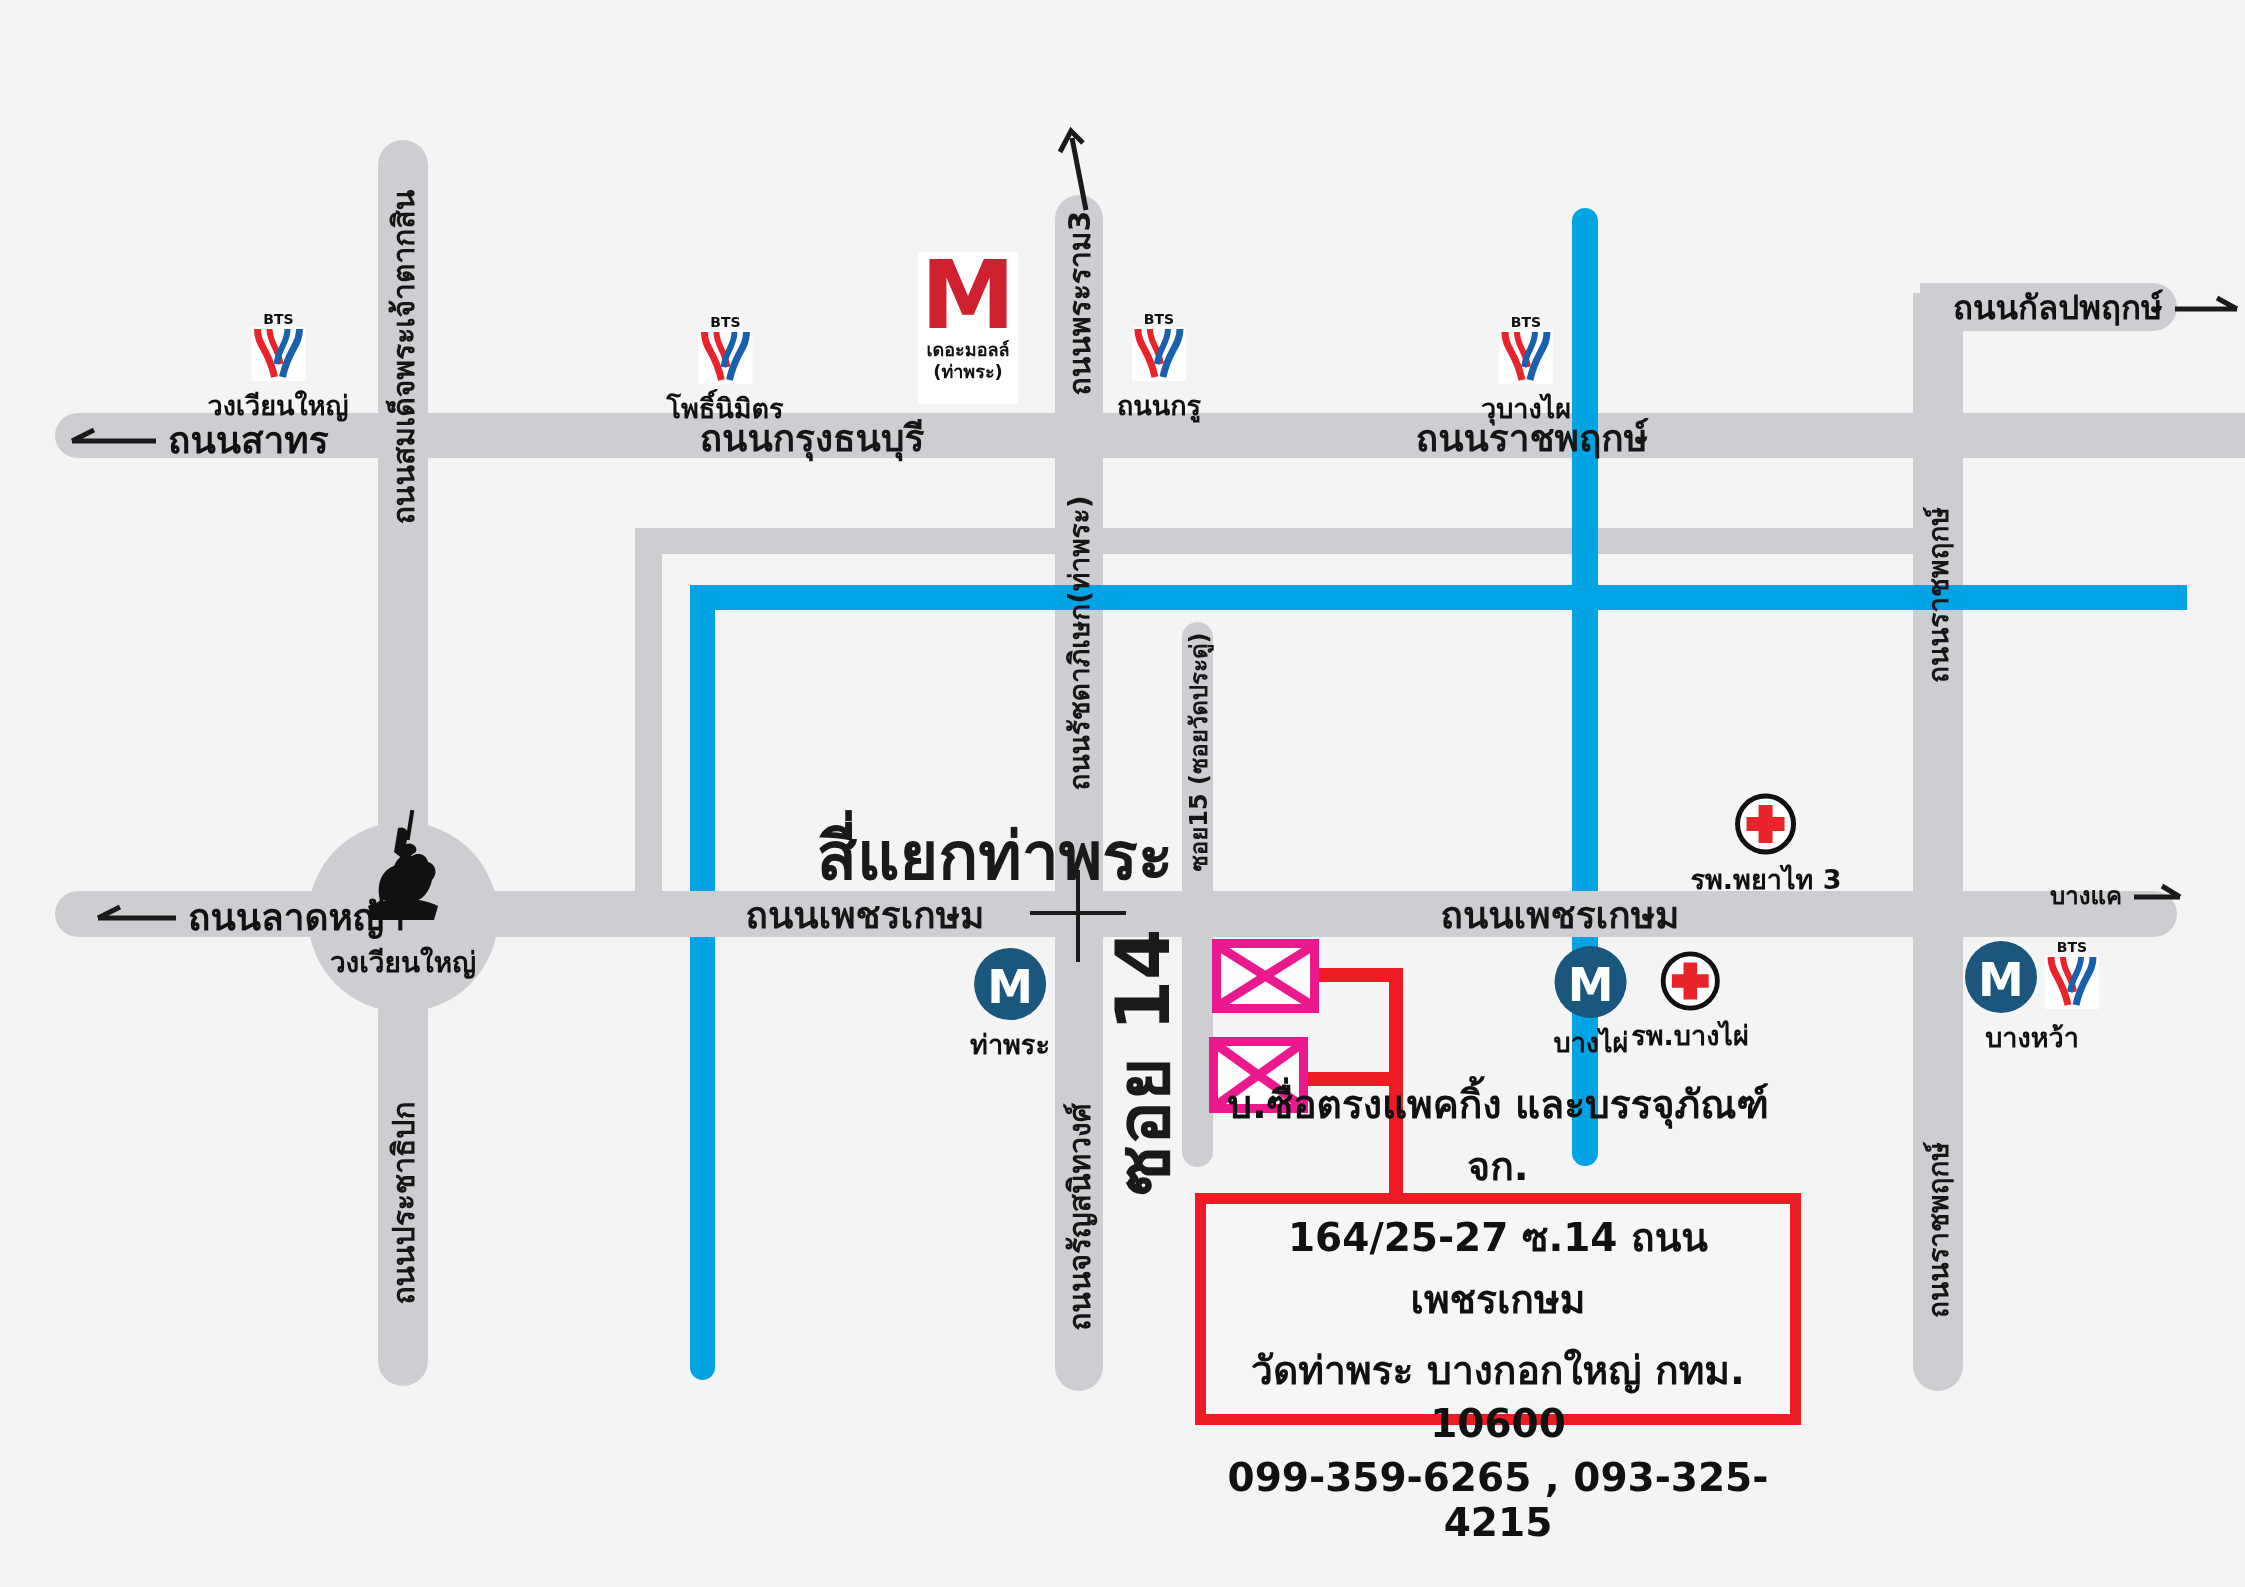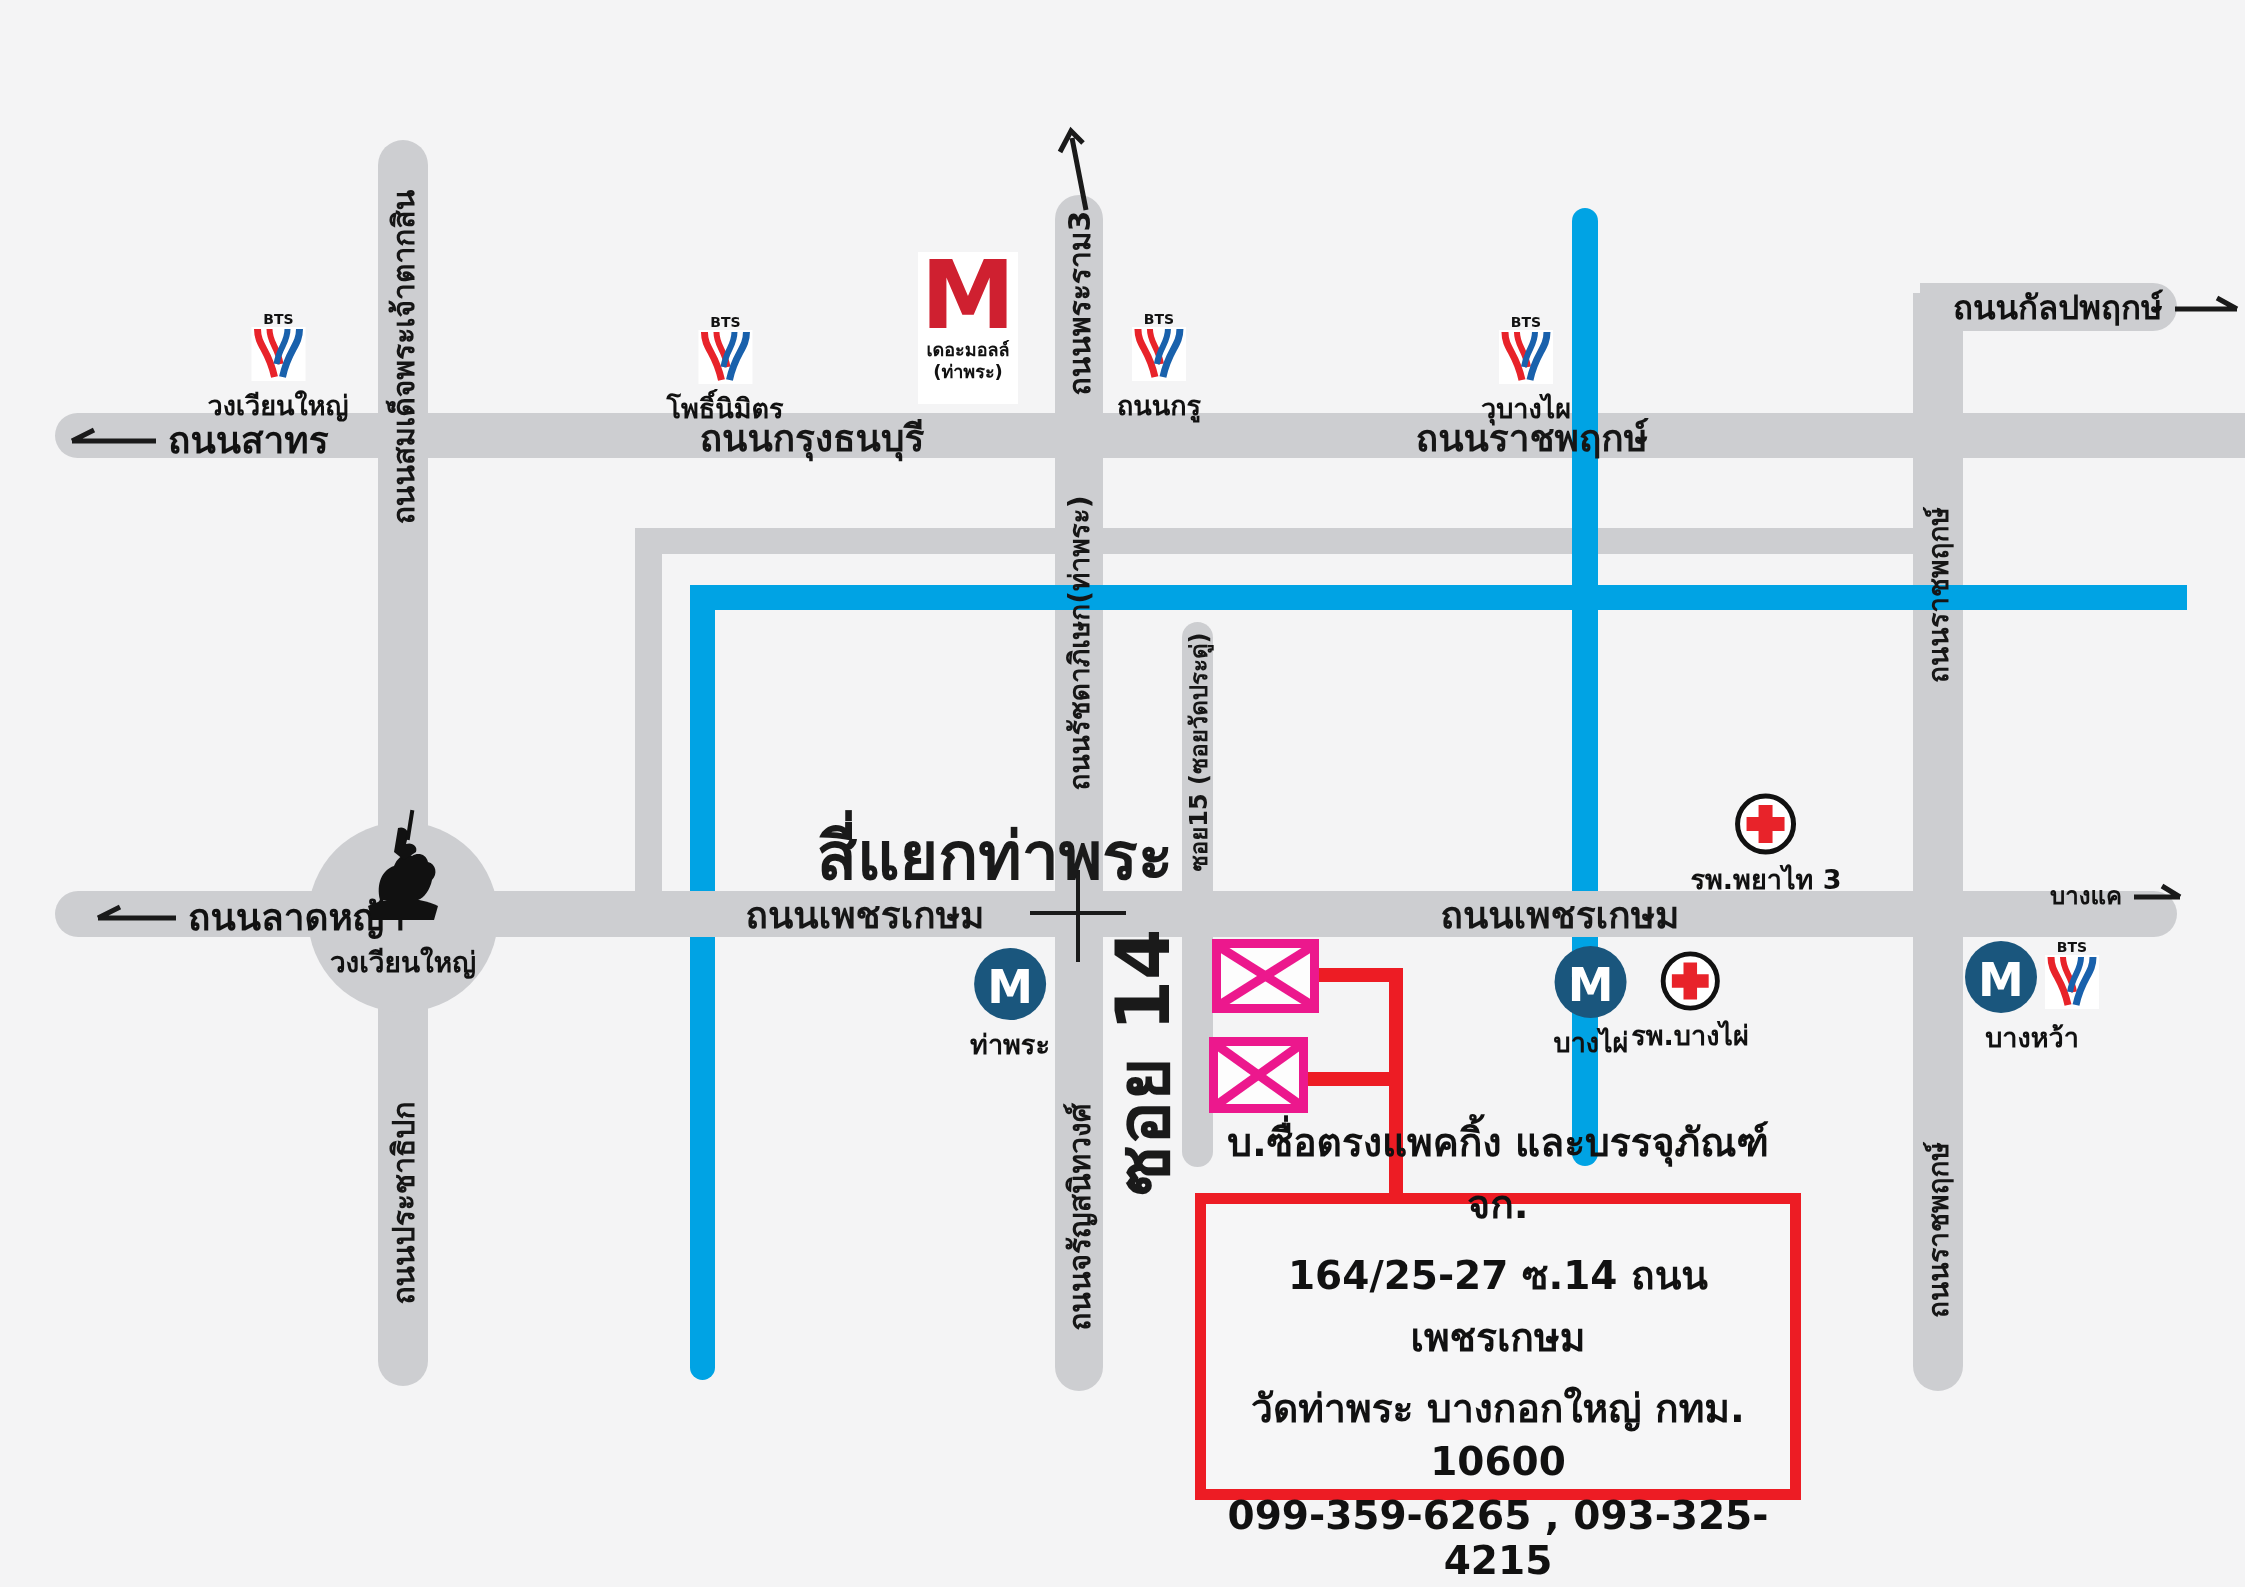--- a/index.html
+++ b/index.html
@@ -237,20 +237,20 @@
       <line x1="89" y1="0" x2="0" y2="56" stroke="#ec188d" stroke-width="9"></line>
     </svg>
   </div>
   <div class="pinkbox" style="left:1209px; top:1037px; width:99px; height:76px;">
     <svg width="81" height="58" viewBox="0 0 81 58" style="display:block;">
       <line x1="0" y1="0" x2="81" y2="58" stroke="#ec188d" stroke-width="9"></line>
       <line x1="81" y1="0" x2="0" y2="58" stroke="#ec188d" stroke-width="9"></line>
     </svg>
   </div>
 
-  <div class="infobox" style="left:1195px; top:1193px; width:606px; height:307px;">
+  <div class="infobox" style="left:1195px; top:1193px; width:606px; height:232px;">
     <div>บ.ซื่อตรงแพคกิ้ง และบรรจุภัณฑ์ จก.</div>
     <div>164/25-27 ซ.14 ถนนเพชรเกษม</div>
     <div>วัดท่าพระ บางกอกใหญ่ กทม. 10600</div>
     <div>099-359-6265 , 093-325-4215</div>
   </div>
 
 </div>
 
 </body></html>

